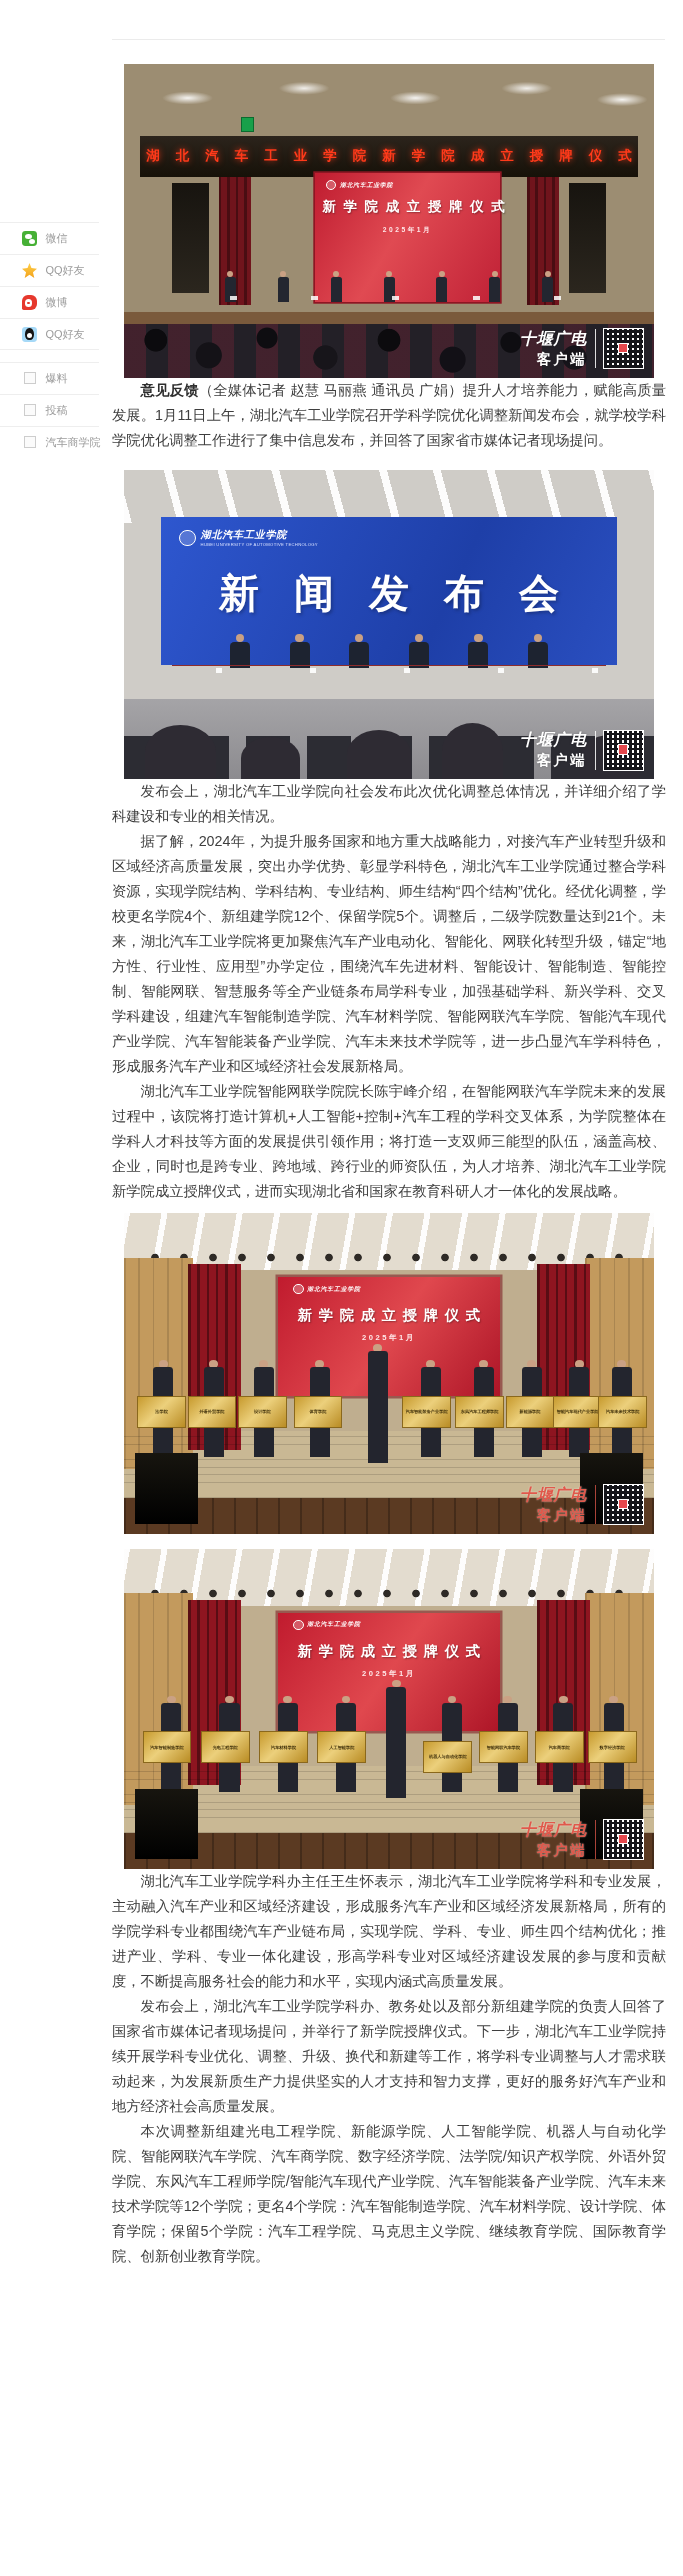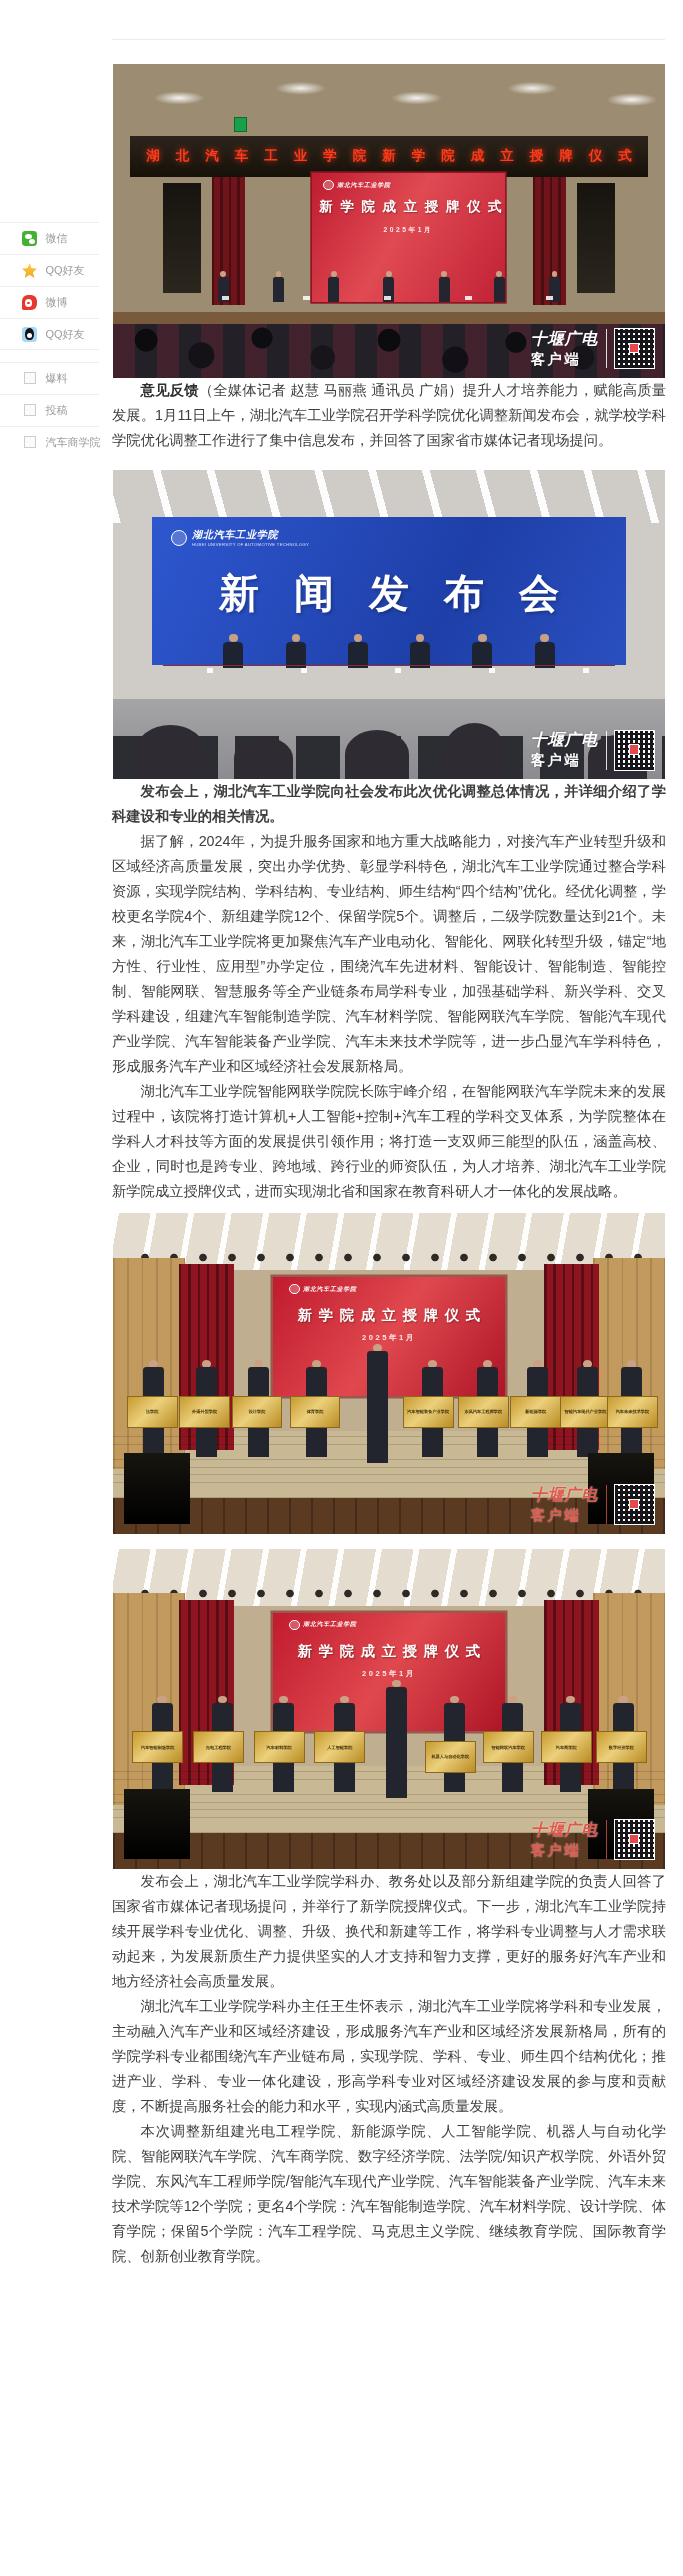--- a/index.html
+++ b/index.html
@@ -30,28 +30,28 @@
   .ic-weibo::after{content:"";position:absolute;left:5px;top:6.7px;width:2.5px;height:2.5px;background:#e6382d;border-radius:50%;}
   .ic-qq{background:#a6d9f7;border-radius:3.4px;}
   .ic-qq::before{content:"";position:absolute;left:3.4px;top:1.7px;width:8.4px;height:11.8px;background:#141414;border-radius:50% 50% 46% 46%;}
   .ic-qq::after{content:"";position:absolute;left:5px;top:6.7px;width:5px;height:5px;background:#fff;border-radius:50%;}
   .ic-ph{width:10px;height:10px;border:0.8px solid #cdcdcd;background:#fbfbfb;margin:1.7px;}
 
   
   .content{margin-left:112px;width:554px;}
   p.body{margin:0;font-size:14.3px;line-height:25px;color:#3e3e3e;text-align:justify;text-indent:2em;}
   p.body b{color:#2e2e2e;}
-  .mt27{margin-top:23px;} .mt24{margin-top:20px;font-weight:bold;} .mt28{margin-top:23.6px;}
+  .mt27{margin-top:23px;} .mt24{margin-top:20px;} .mt28{margin-top:23.6px;}
   .mt30{margin-top:25px;} .mt23{margin-top:19.3px;} .mt25{margin-top:21px;}
 
   
-  .photo{position:relative;width:530px;margin:0 auto;overflow:hidden;background:#a99a80;padding-left:22px;}
+  .photo{position:relative;width:530px;margin:0 auto;overflow:hidden;background:#a99a80;}
   .lay{position:absolute;}
   .wm{position:absolute;right:10px;bottom:8.4px;display:flex;align-items:center;z-index:9;}
-  .wm .t{text-align:left;margin-right:7.6px;font-weight:700;color:#fff;text-shadow:0 0 2.5px rgba(0,0,0,.25);}
+  .wm .t{text-align:right;margin-right:7.6px;font-weight:700;color:#fff;text-shadow:0 0 2.5px rgba(0,0,0,.25);}
   .wm .l1{display:block;font-size:16px;font-style:italic;letter-spacing:0.8px;}
   .wm .l2{display:block;font-size:14.3px;letter-spacing:2.5px;}
   .wm .bar{width:0.8px;height:39px;background:rgba(255,255,255,.85);margin-right:7.6px;}
   .wm.red .t{color:#e0584b;text-shadow:0 0 1.7px rgba(255,255,255,.6);}
   .wm.red .bar{background:rgba(224,88,75,.75);}
   .qr{width:39px;height:39px;background:#fff;border:1.7px solid #fff;position:relative;
     background-image:repeating-linear-gradient(0deg,#15151a 0 2.5px,transparent 2.5px 5px),
                      repeating-linear-gradient(90deg,#15151a 0 2.5px,#fff 2.5px 5px);}
   .qr::after{content:"";position:absolute;left:13.5px;top:13.5px;width:8.4px;height:8.4px;background:#e5484d;border:1.7px solid #fff;}
   .mini-logo{position:absolute;left:7%;top:6%;display:flex;align-items:center;gap:3.4px;z-index:2;}
@@ -422,19 +422,19 @@
       <div class="wm red">
         <span class="t">
           <span class="l1">十堰广电</span>
           <span class="l2">客户端</span>
         </span>
         <span class="bar"></span>
         <span class="qr"></span>
       </div>
     </div>
 
+    <p class="body mt23">湖北汽车工业学院学科办主任王生怀表示，湖北汽车工业学院将学科和专业发展，主动融入汽车产业和区域经济建设，形成服务汽车产业和区域经济发展新格局，所有的学院学科专业都围绕汽车产业链布局，实现学院、学科、专业、师生四个结构优化；推进产业、学科、专业一体化建设，形高学科专业对区域经济建设发展的参与度和贡献度，不断提高服务社会的能力和水平，实现内涵式高质量发展。</p>
     <p class="body mt30">发布会上，湖北汽车工业学院学科办、教务处以及部分新组建学院的负责人回答了国家省市媒体记者现场提问，并举行了新学院授牌仪式。下一步，湖北汽车工业学院持续开展学科专业优化、调整、升级、换代和新建等工作，将学科专业调整与人才需求联动起来，为发展新质生产力提供坚实的人才支持和智力支撑，更好的服务好汽车产业和地方经济社会高质量发展。</p>
-    <p class="body mt23">湖北汽车工业学院学科办主任王生怀表示，湖北汽车工业学院将学科和专业发展，主动融入汽车产业和区域经济建设，形成服务汽车产业和区域经济发展新格局，所有的学院学科专业都围绕汽车产业链布局，实现学院、学科、专业、师生四个结构优化；推进产业、学科、专业一体化建设，形高学科专业对区域经济建设发展的参与度和贡献度，不断提高服务社会的能力和水平，实现内涵式高质量发展。</p>
     <p class="body mt25">本次调整新组建光电工程学院、新能源学院、人工智能学院、机器人与自动化学院、智能网联汽车学院、汽车商学院、数字经济学院、法学院/知识产权学院、外语外贸学院、东风汽车工程师学院/智能汽车现代产业学院、汽车智能装备产业学院、汽车未来技术学院等12个学院；更名4个学院：汽车智能制造学院、汽车材料学院、设计学院、体育学院；保留5个学院：汽车工程学院、马克思主义学院、继续教育学院、国际教育学院、创新创业教育学院。</p>
 
   </div>
 </div>
 
 
 </body></html>

